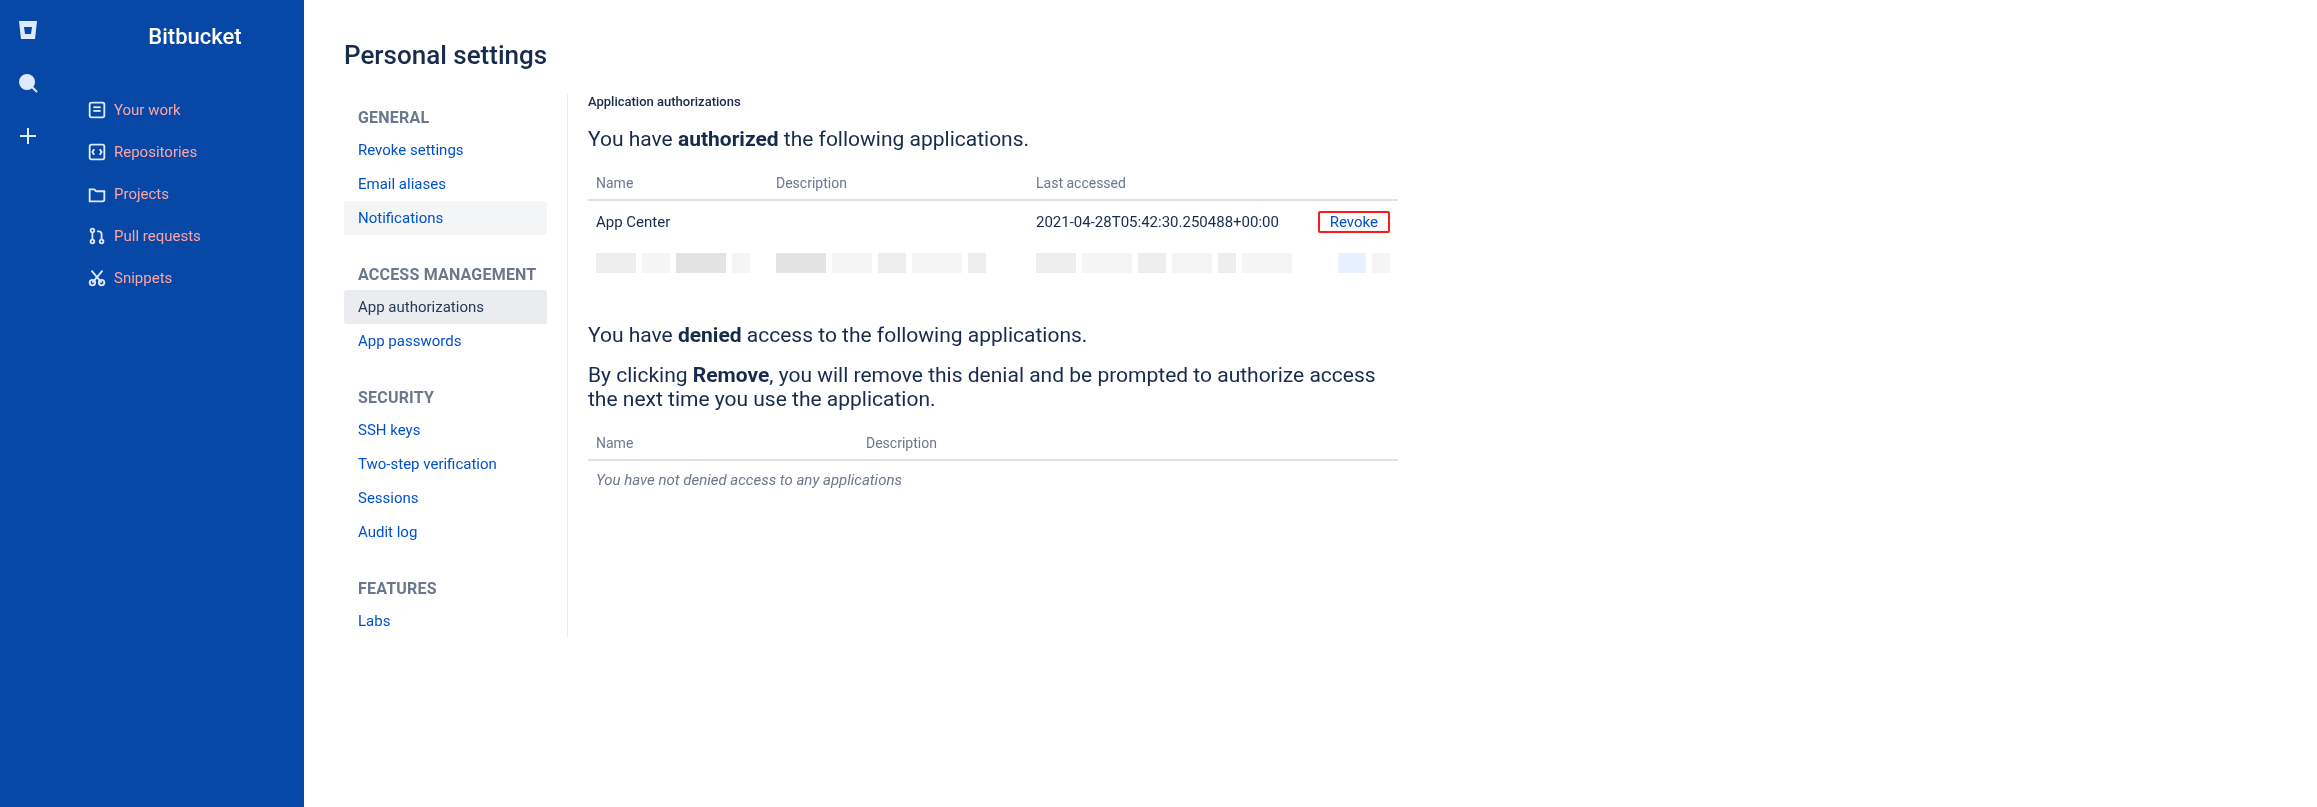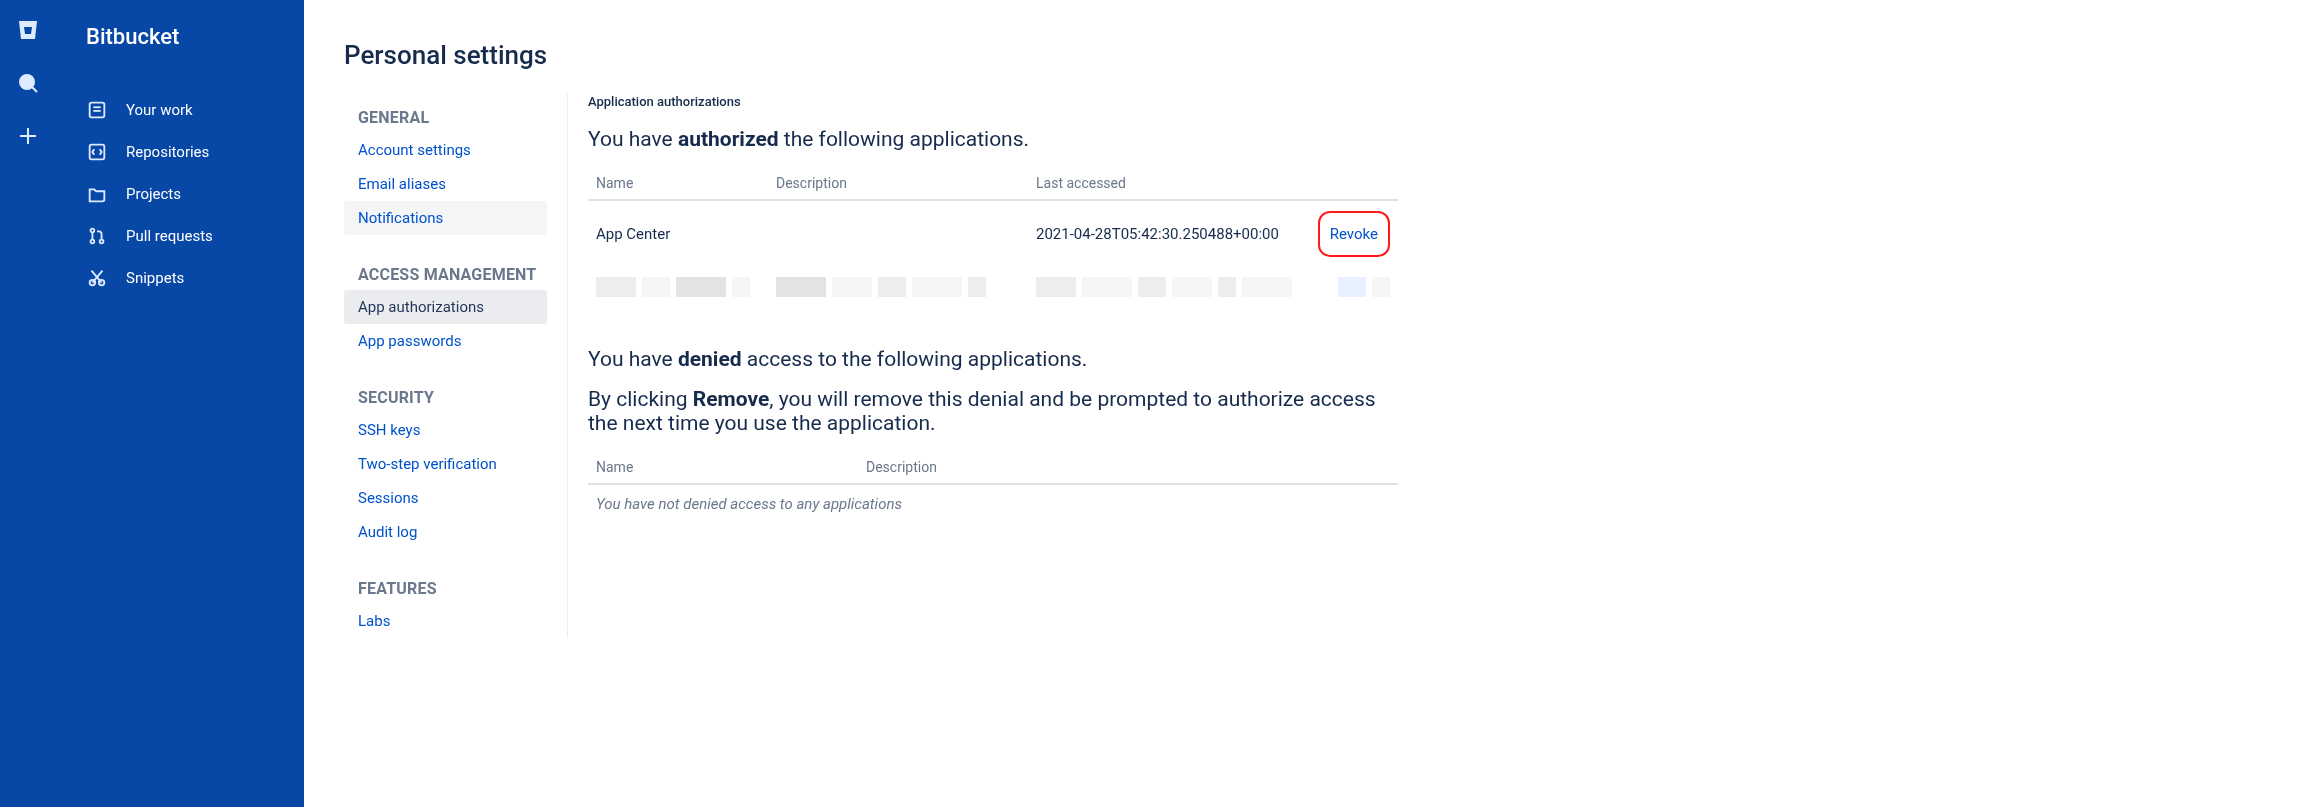--- a/index.html
+++ b/index.html
@@ -36,27 +36,28 @@
     background: #0747A6;
     color: #DEEBFF;
     padding-top: 24px;
   }
   .brand-title {
     color: #FFFFFF;
     font-size: 22px;
     font-weight: 500;
     padding-left: 30px;
     margin-bottom: 40px;
+    text-align: center;
   }
   .pn-item {
     display: flex;
     align-items: center;
-    gap: 18px;
+    gap: 6px;
     padding: 10px 30px;
-    color: #ffffff;
+    color: #fca5a5;
     font-size: 15px;
     cursor: pointer;
   }
   .pn-ico { width: 22px; height: 22px; fill: none; stroke: #DEEBFF; stroke-width: 2; }
 
   
   .content {
     position: absolute;
     left: 304px; top: 0;
     right: 0; height: 100%;
@@ -148,22 +149,22 @@
     font-size: 15px;
     color: #172B4D;
     vertical-align: middle;
   }
   .col-name { width: 180px; }
   .col-desc { width: 260px; }
   .revoke-link {
     color: #0052CC;
     font-size: 15px;
     border: 2px solid #FF1A1A;
-    padding: 12px 10px;
-    border-radius: 12px;
+    padding: 0 10px;
+    border-radius: 2px;
     display: inline-block;
   }
 
   .blur-row td { padding-top: 6px; }
   .blur-block {
     display: flex; gap: 6px;
   }
   .bb { height: 20px; background: #EDEDED; }
   .bb1 { width: 40px;} .bb2{width:28px;} .bb3{width:50px;background:#E3E3E3;} .bb4{width:18px;}
   .bb.light { background:#F5F5F5;} .bb.blue{background:#E6F0FF;}
@@ -255,21 +256,21 @@
   </div>
 </div>
 
 <div class="content">
   <h1 class="page-title">Personal settings</h1>
 
   <div class="columns">
 
     <nav class="settings-nav">
       <div class="sn-group-label">GENERAL</div>
-      <a class="sn-item">Account settings</a>
+      <a class="sn-item">Revoke settings</a>
       <a class="sn-item">Email aliases</a>
       <a class="sn-item hover-like">Notifications</a>
 
       <div class="sn-spacer"></div>
       <div class="sn-group-label">ACCESS MANAGEMENT</div>
       <a class="sn-item active">App authorizations</a>
       <a class="sn-item">App passwords</a>
 
       <div class="sn-spacer"></div>
       <div class="sn-group-label">SECURITY</div>

